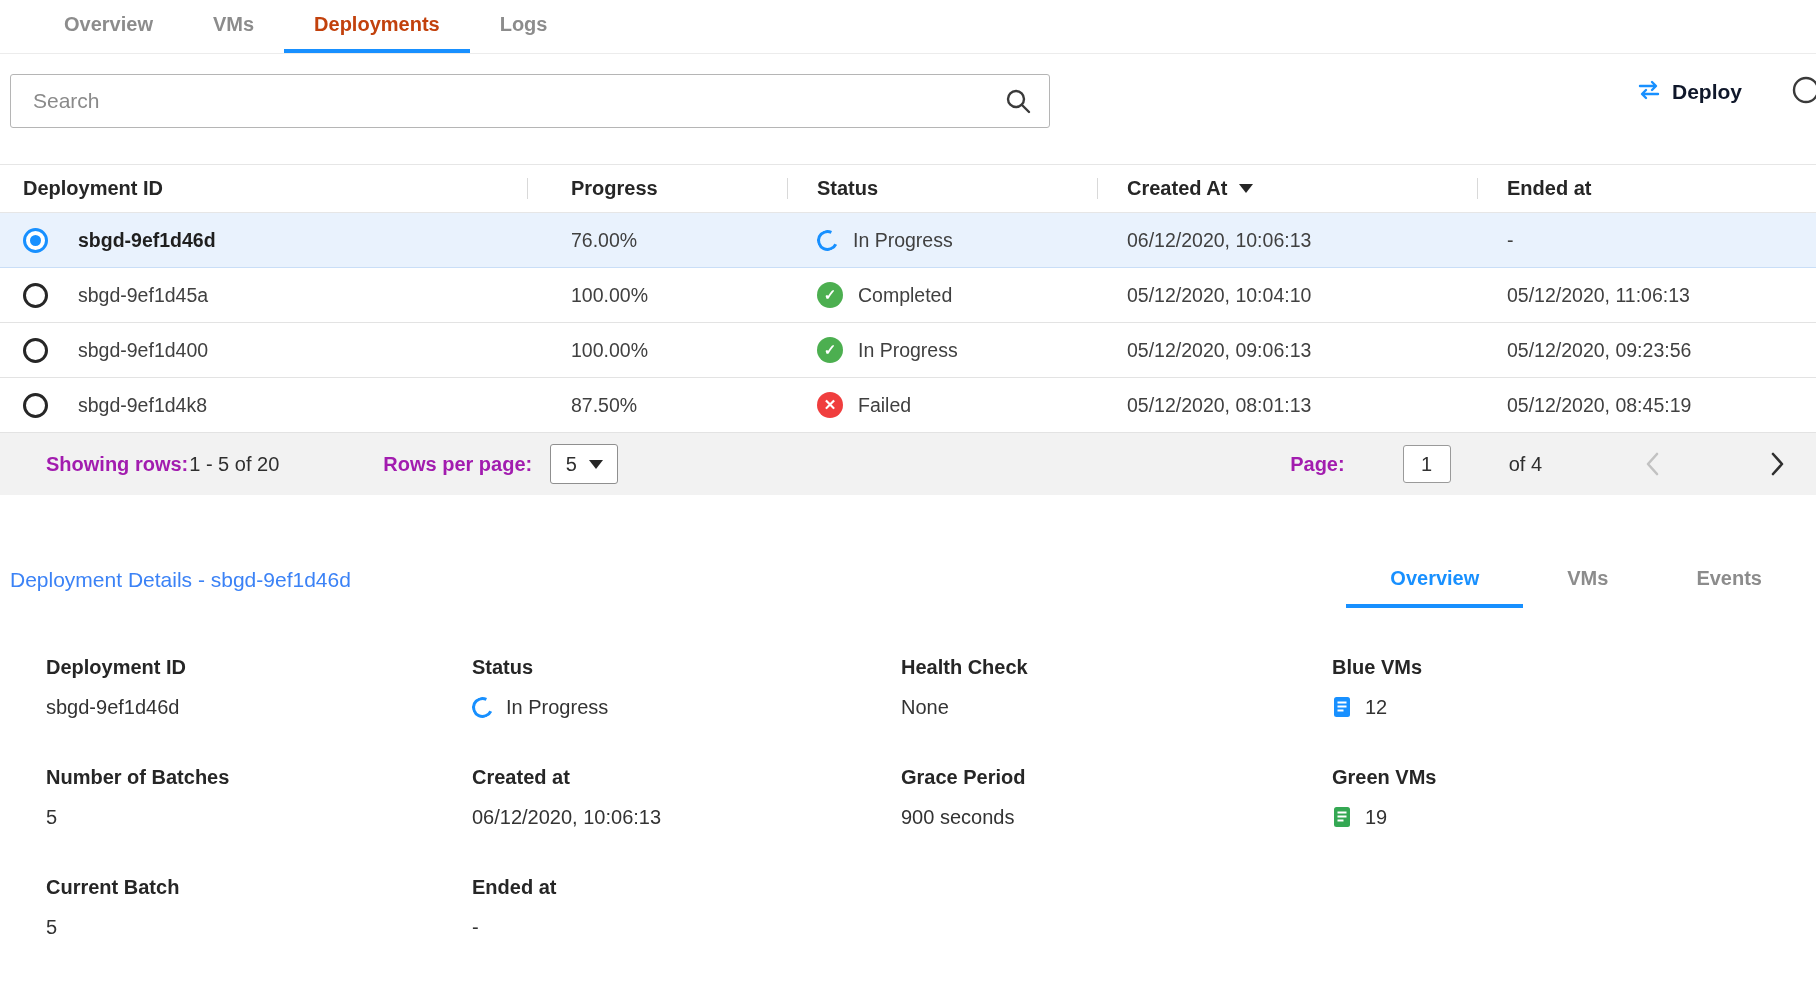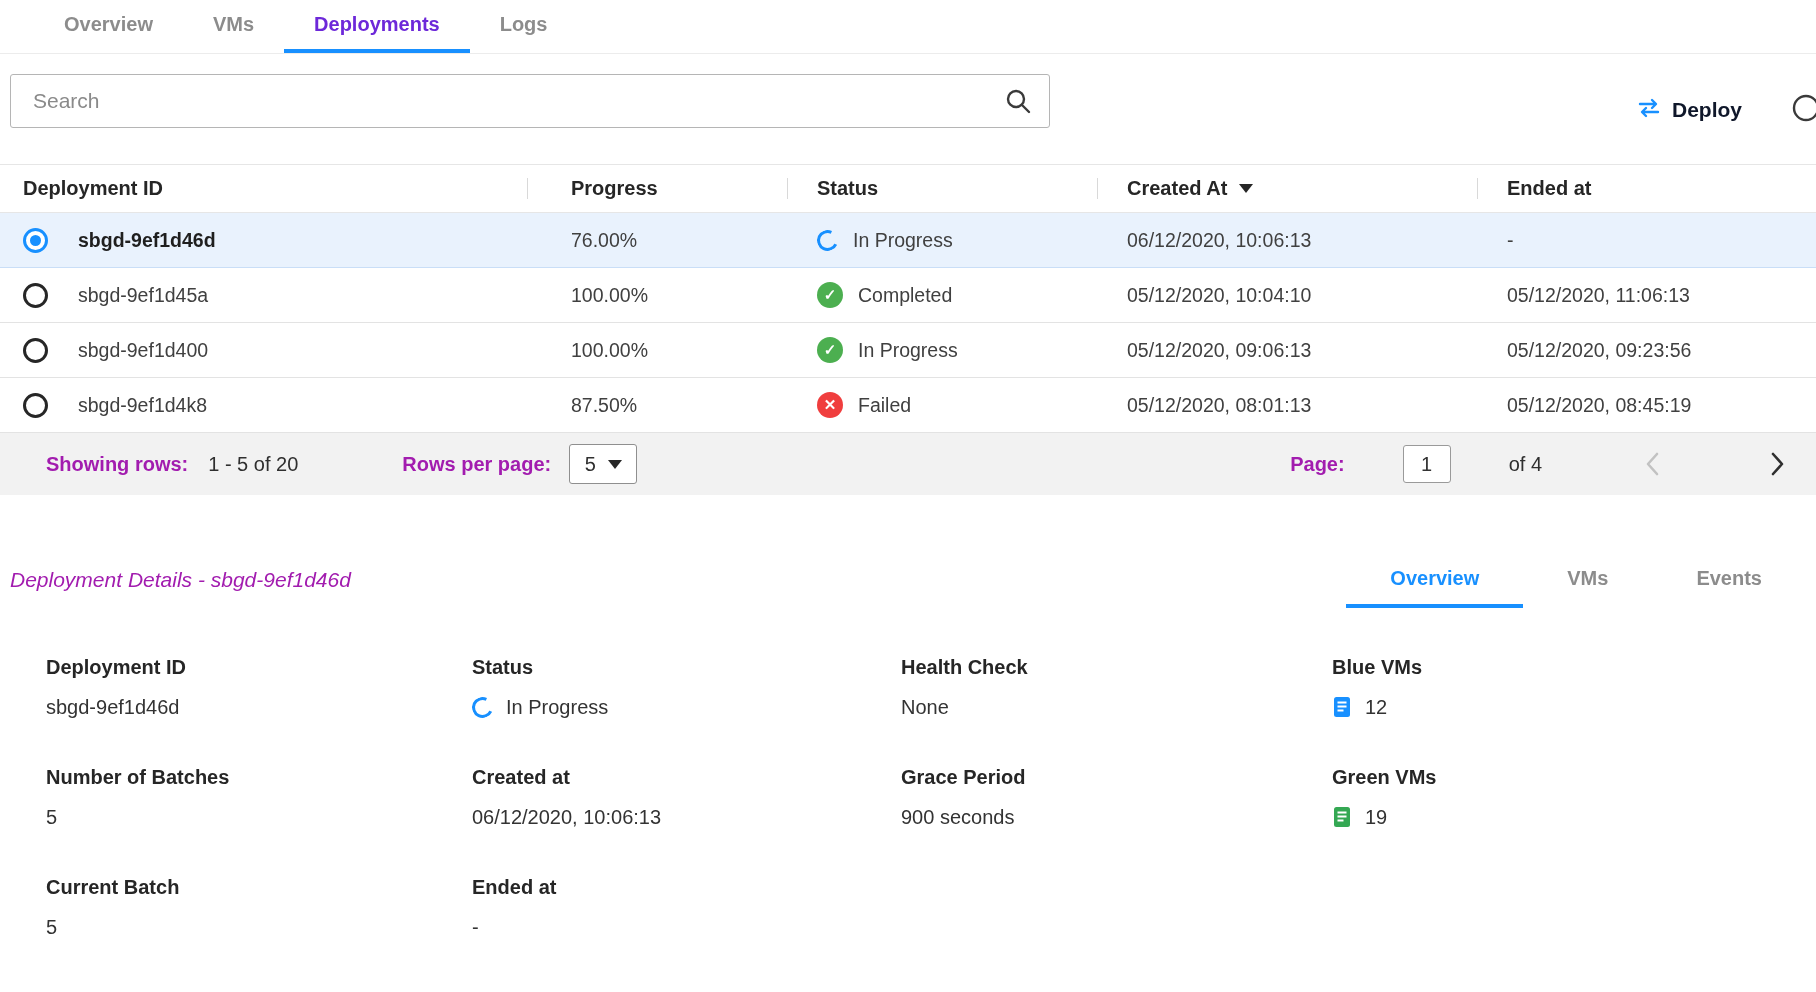--- a/index.html
+++ b/index.html
@@ -22,26 +22,26 @@
   .tab {
     display: flex;
     align-items: center;
     padding: 0 30px;
     font-size: 20px;
     font-weight: 700;
     color: #8c8c8c;
     border-bottom: 4px solid transparent;
     cursor: pointer;
   }
-  .tab.active { color: #6d28d9; border-bottom-color: #1890ff; }
+  .tab.active { color: #c2410c; border-bottom-color: #1890ff; }
 
   
   .toolbar {
     display: flex;
-    align-items: flex-end;
+    align-items: flex-start;
     margin: 20px 10px 0 10px;
   }
   .search-wrap { position: relative; width: 1040px; }
   .search-wrap input {
     width: 100%;
     height: 54px;
     border: 1px solid #b5b5b5;
     border-radius: 3px;
     font-size: 21px;
     font-family: "Liberation Sans", sans-serif;
@@ -131,21 +131,21 @@
   .pg-footer {
     background: #f2f2f2;
     height: 62px;
     display: flex;
     align-items: center;
     font-size: 20px;
     color: #2f2f2f;
     padding: 0 30px 0 46px;
   }
   .pg-footer .bold { font-weight: 700; color: #a21caf; }
-  .showing-value { margin-left: 20px; text-align: center; }
+  .showing-value { margin-left: 1px; text-align: center; }
   .rpp-label { margin-left: 104px; }
   .rpp-select {
     margin-left: 18px;
     width: 68px; height: 40px;
     background: #fff; border: 1px solid #8f8f8f; border-radius: 3px;
     display: flex; align-items: center; justify-content: center; gap: 12px;
     cursor: pointer;
   }
   .caret-down {
     width: 0; height: 0; border-left: 7px solid transparent;
@@ -158,21 +158,21 @@
     text-align: center; font-size: 20px; font-family: "Liberation Sans", sans-serif;
     color: #333; outline: none; background: #fff;
   }
   .chev { background: none; border: none; cursor: pointer; display: flex; align-items: center; }
   .chev-prev { margin-left: 58px; }
   .chev-next { margin-left: 66px; }
 
   
   .details { margin-top: 72px; padding: 0 10px; }
   .details-head { display: flex; align-items: flex-end; }
-  .details-title { font-size: 21px; color: #a21caf; padding-bottom: 16px; font-style: italic; }
+  .details-title { font-size: 21px; color: #3b82f6; padding-bottom: 16px; }
   .details-tabs { margin-left: auto; display: flex; }
   .dtab {
     padding: 0 44px 14px 44px;
     font-size: 20px; font-weight: 700; color: #8c8c8c;
     border-bottom: 4px solid transparent; cursor: pointer;
   }
   .dtab.active { color: #1890ff; border-bottom-color: #1890ff; }
 
   .details-grid {
     margin: 48px 0 0 36px;

